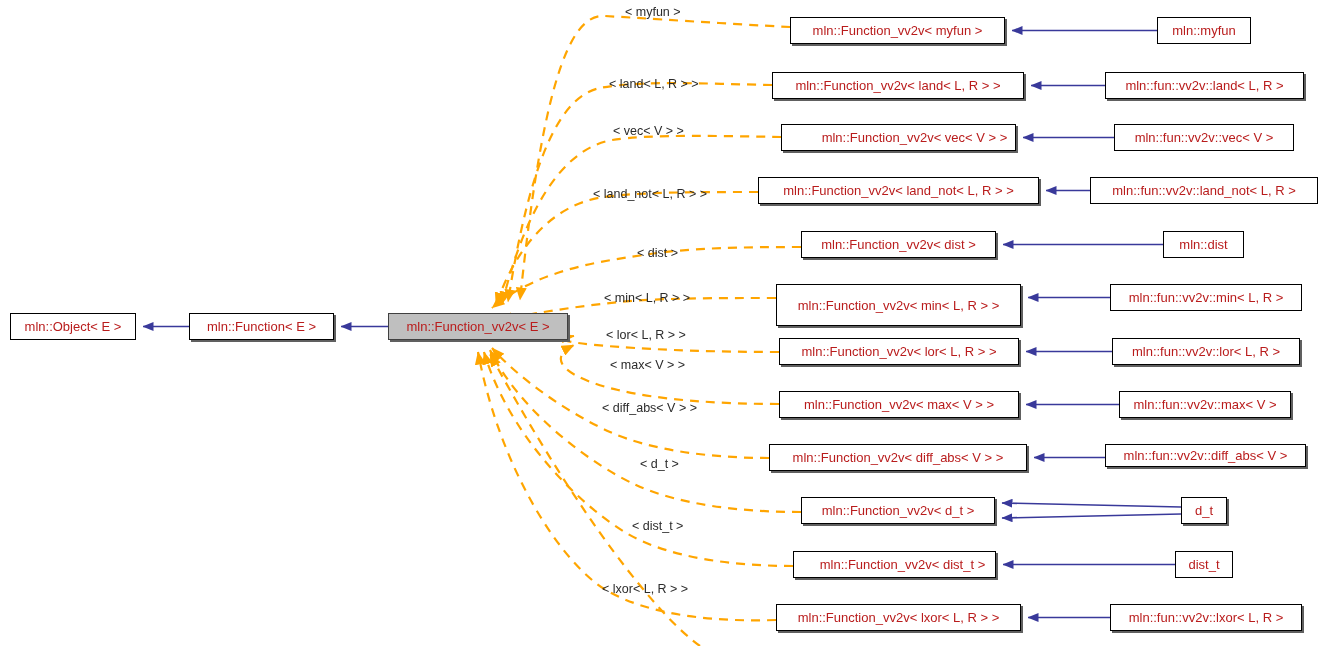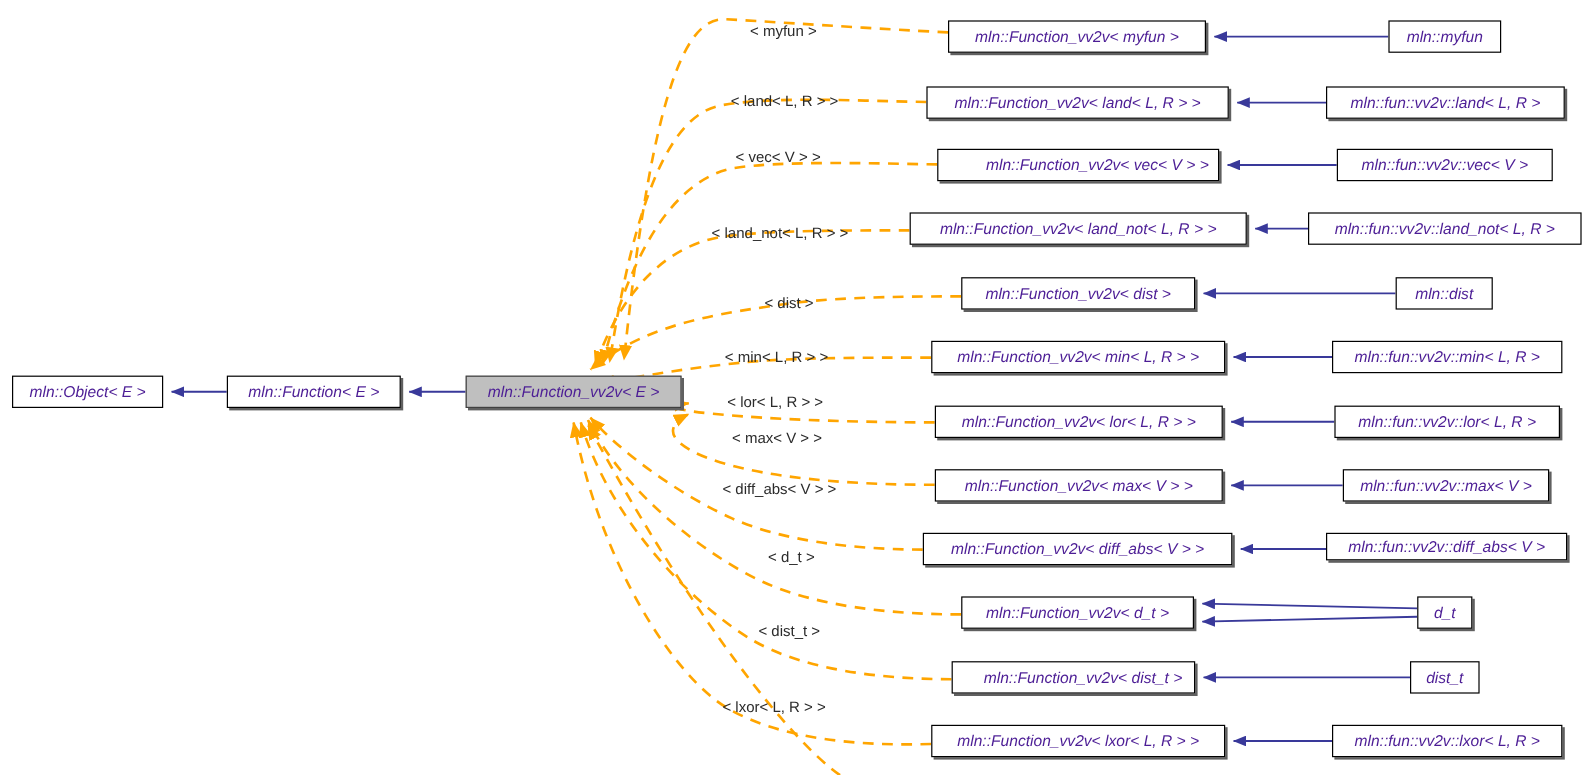--- a/index.html
+++ b/index.html
@@ -21,29 +21,28 @@
     top: 0;
     width: 1323px;
     height: 646px;
     pointer-events: none;
   }
   .node {
     position: absolute;
     box-sizing: border-box;
     background: #ffffff;
     border: 1px solid #000000;
-    color: #4c1d95;
+    color: #b91c1c;
     font-size: 13px;
     line-height: 1;
     white-space: nowrap;
     display: flex;
     align-items: center;
     justify-content: center;
     z-index: 3;
-    font-style: italic;
   }
   .node.shadow {
     box-shadow: 2px 2px 0 0 #606060;
   }
   .node.current {
     background: #bfbfbf;
     border: 1px solid #404040;
   }
   .edge-label {
     position: absolute;
@@ -125,21 +124,21 @@
     </div>
   <div class="node shadow" style="left: 781px; top: 124px; width: 235px; height: 27px; padding-left: 32px;">
       <span>mln::Function_vv2v&lt; vec&lt; V &gt; &gt;</span>
     </div>
   <div class="node shadow" style="left: 758px; top: 177px; width: 281px; height: 27px;">
       <span>mln::Function_vv2v&lt; land_not&lt; L, R &gt; &gt;</span>
     </div>
   <div class="node shadow" style="left: 801px; top: 231px; width: 195px; height: 27px;">
       <span>mln::Function_vv2v&lt; dist &gt;</span>
     </div>
-  <div class="node shadow" style="left: 776px; top: 284px; width: 245px; height: 27px;">
+  <div class="node shadow" style="left: 776px; top: 284px; width: 245px; height: 42px;">
       <span>mln::Function_vv2v&lt; min&lt; L, R &gt; &gt;</span>
     </div>
   <div class="node shadow" style="left: 779px; top: 338px; width: 240px; height: 27px;">
       <span>mln::Function_vv2v&lt; lor&lt; L, R &gt; &gt;</span>
     </div>
   <div class="node shadow" style="left: 779px; top: 391px; width: 240px; height: 27px;">
       <span>mln::Function_vv2v&lt; max&lt; V &gt; &gt;</span>
     </div>
   <div class="node shadow" style="left: 769px; top: 444px; width: 258px; height: 27px;">
       <span>mln::Function_vv2v&lt; diff_abs&lt; V &gt; &gt;</span>
@@ -184,21 +183,21 @@
   <div class="node shadow" style="left: 1181px; top: 497px; width: 46px; height: 27px;">
       <span>d_t</span>
     </div>
   <div class="node" style="left: 1175px; top: 551px; width: 58px; height: 27px;">
       <span>dist_t</span>
     </div>
   <div class="node shadow" style="left: 1110px; top: 604px; width: 192px; height: 27px;">
       <span>mln::fun::vv2v::lxor&lt; L, R &gt;</span>
     </div>
 
-  <div class="edge-label" style="left: 625px; top: 20px; text-align: center;"><span>&lt; myfun &gt;</span></div>
+  <div class="edge-label" style="left: 625px; top: 6px; text-align: center;"><span>&lt; myfun &gt;</span></div>
   <div class="edge-label" style="left: 609px; top: 78px;"><span>&lt; land&lt; L, R &gt; &gt;</span></div>
   <div class="edge-label" style="left: 613px; top: 125px;"><span>&lt; vec&lt; V &gt; &gt;</span></div>
   <div class="edge-label" style="left: 593px; top: 188px;"><span>&lt; land_not&lt; L, R &gt; &gt;</span></div>
   <div class="edge-label" style="left: 637px; top: 247px;"><span>&lt; dist &gt;</span></div>
   <div class="edge-label" style="left: 604px; top: 292px;"><span>&lt; min&lt; L, R &gt; &gt;</span></div>
   <div class="edge-label" style="left: 606px; top: 329px;"><span>&lt; lor&lt; L, R &gt; &gt;</span></div>
   <div class="edge-label" style="left: 610px; top: 359px;"><span>&lt; max&lt; V &gt; &gt;</span></div>
   <div class="edge-label" style="left: 602px; top: 402px;"><span>&lt; diff_abs&lt; V &gt; &gt;</span></div>
   <div class="edge-label" style="left: 640px; top: 458px;"><span>&lt; d_t &gt;</span></div>
   <div class="edge-label" style="left: 632px; top: 520px;"><span>&lt; dist_t &gt;</span></div>

